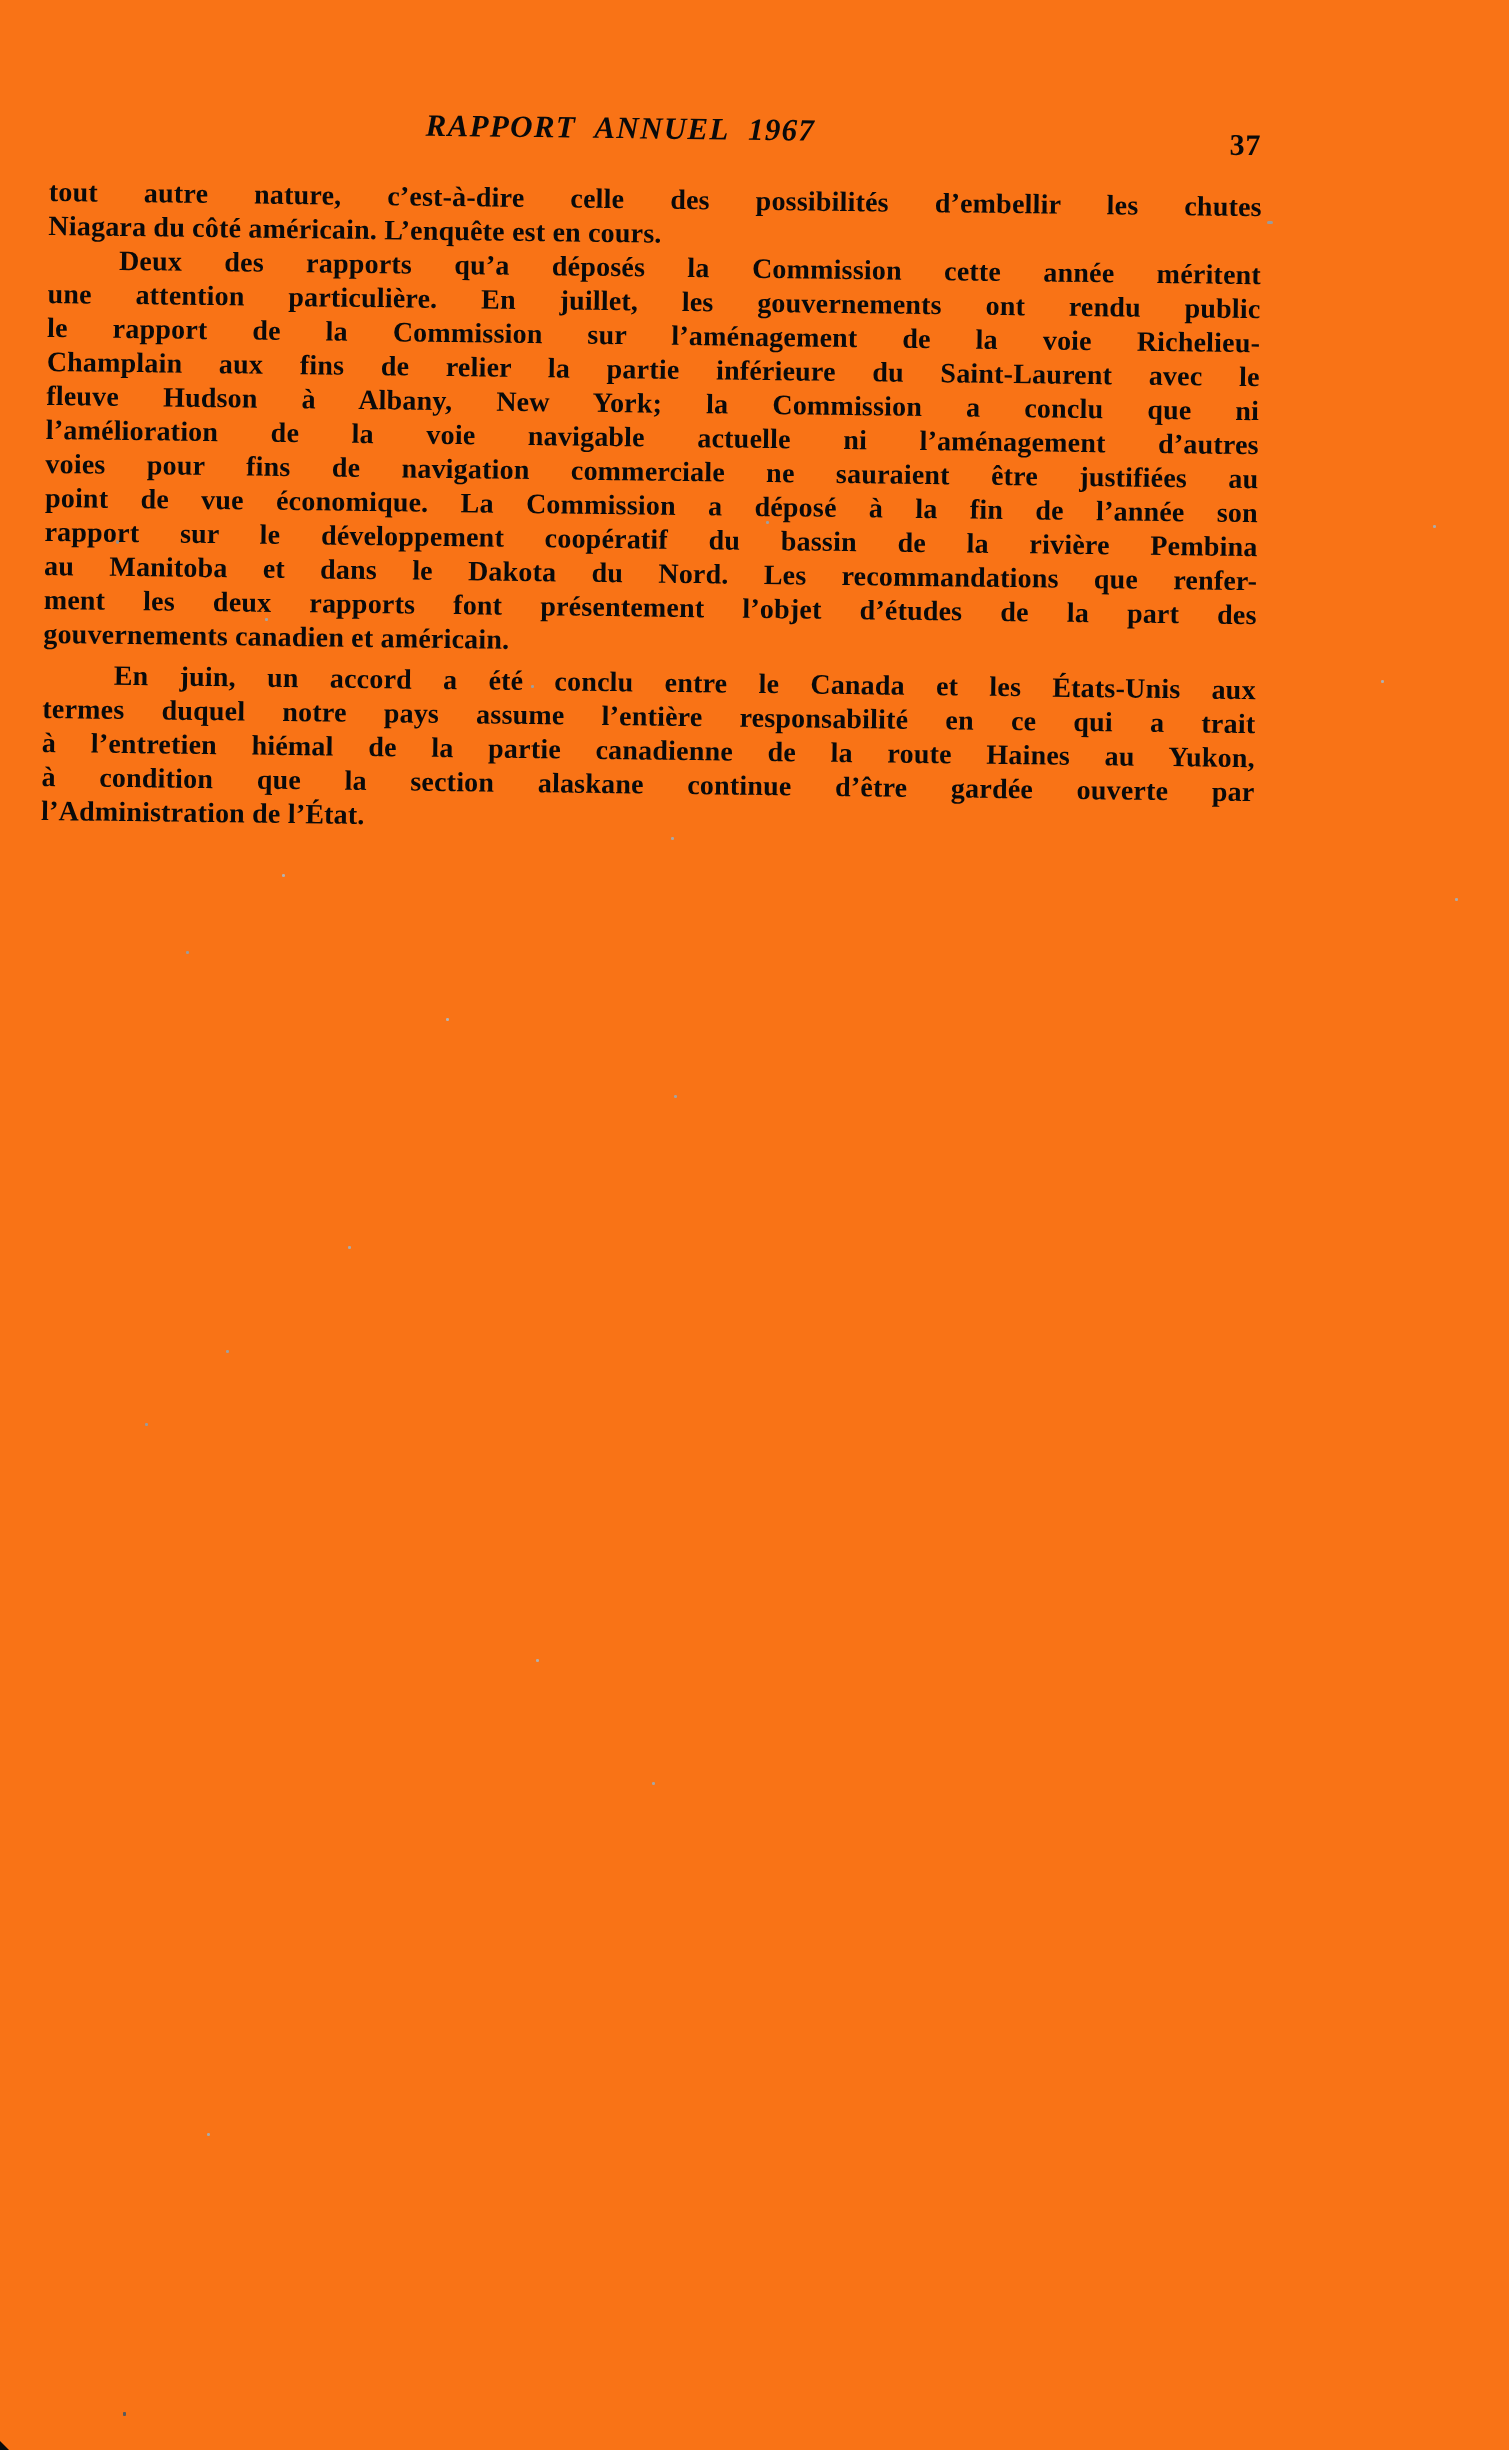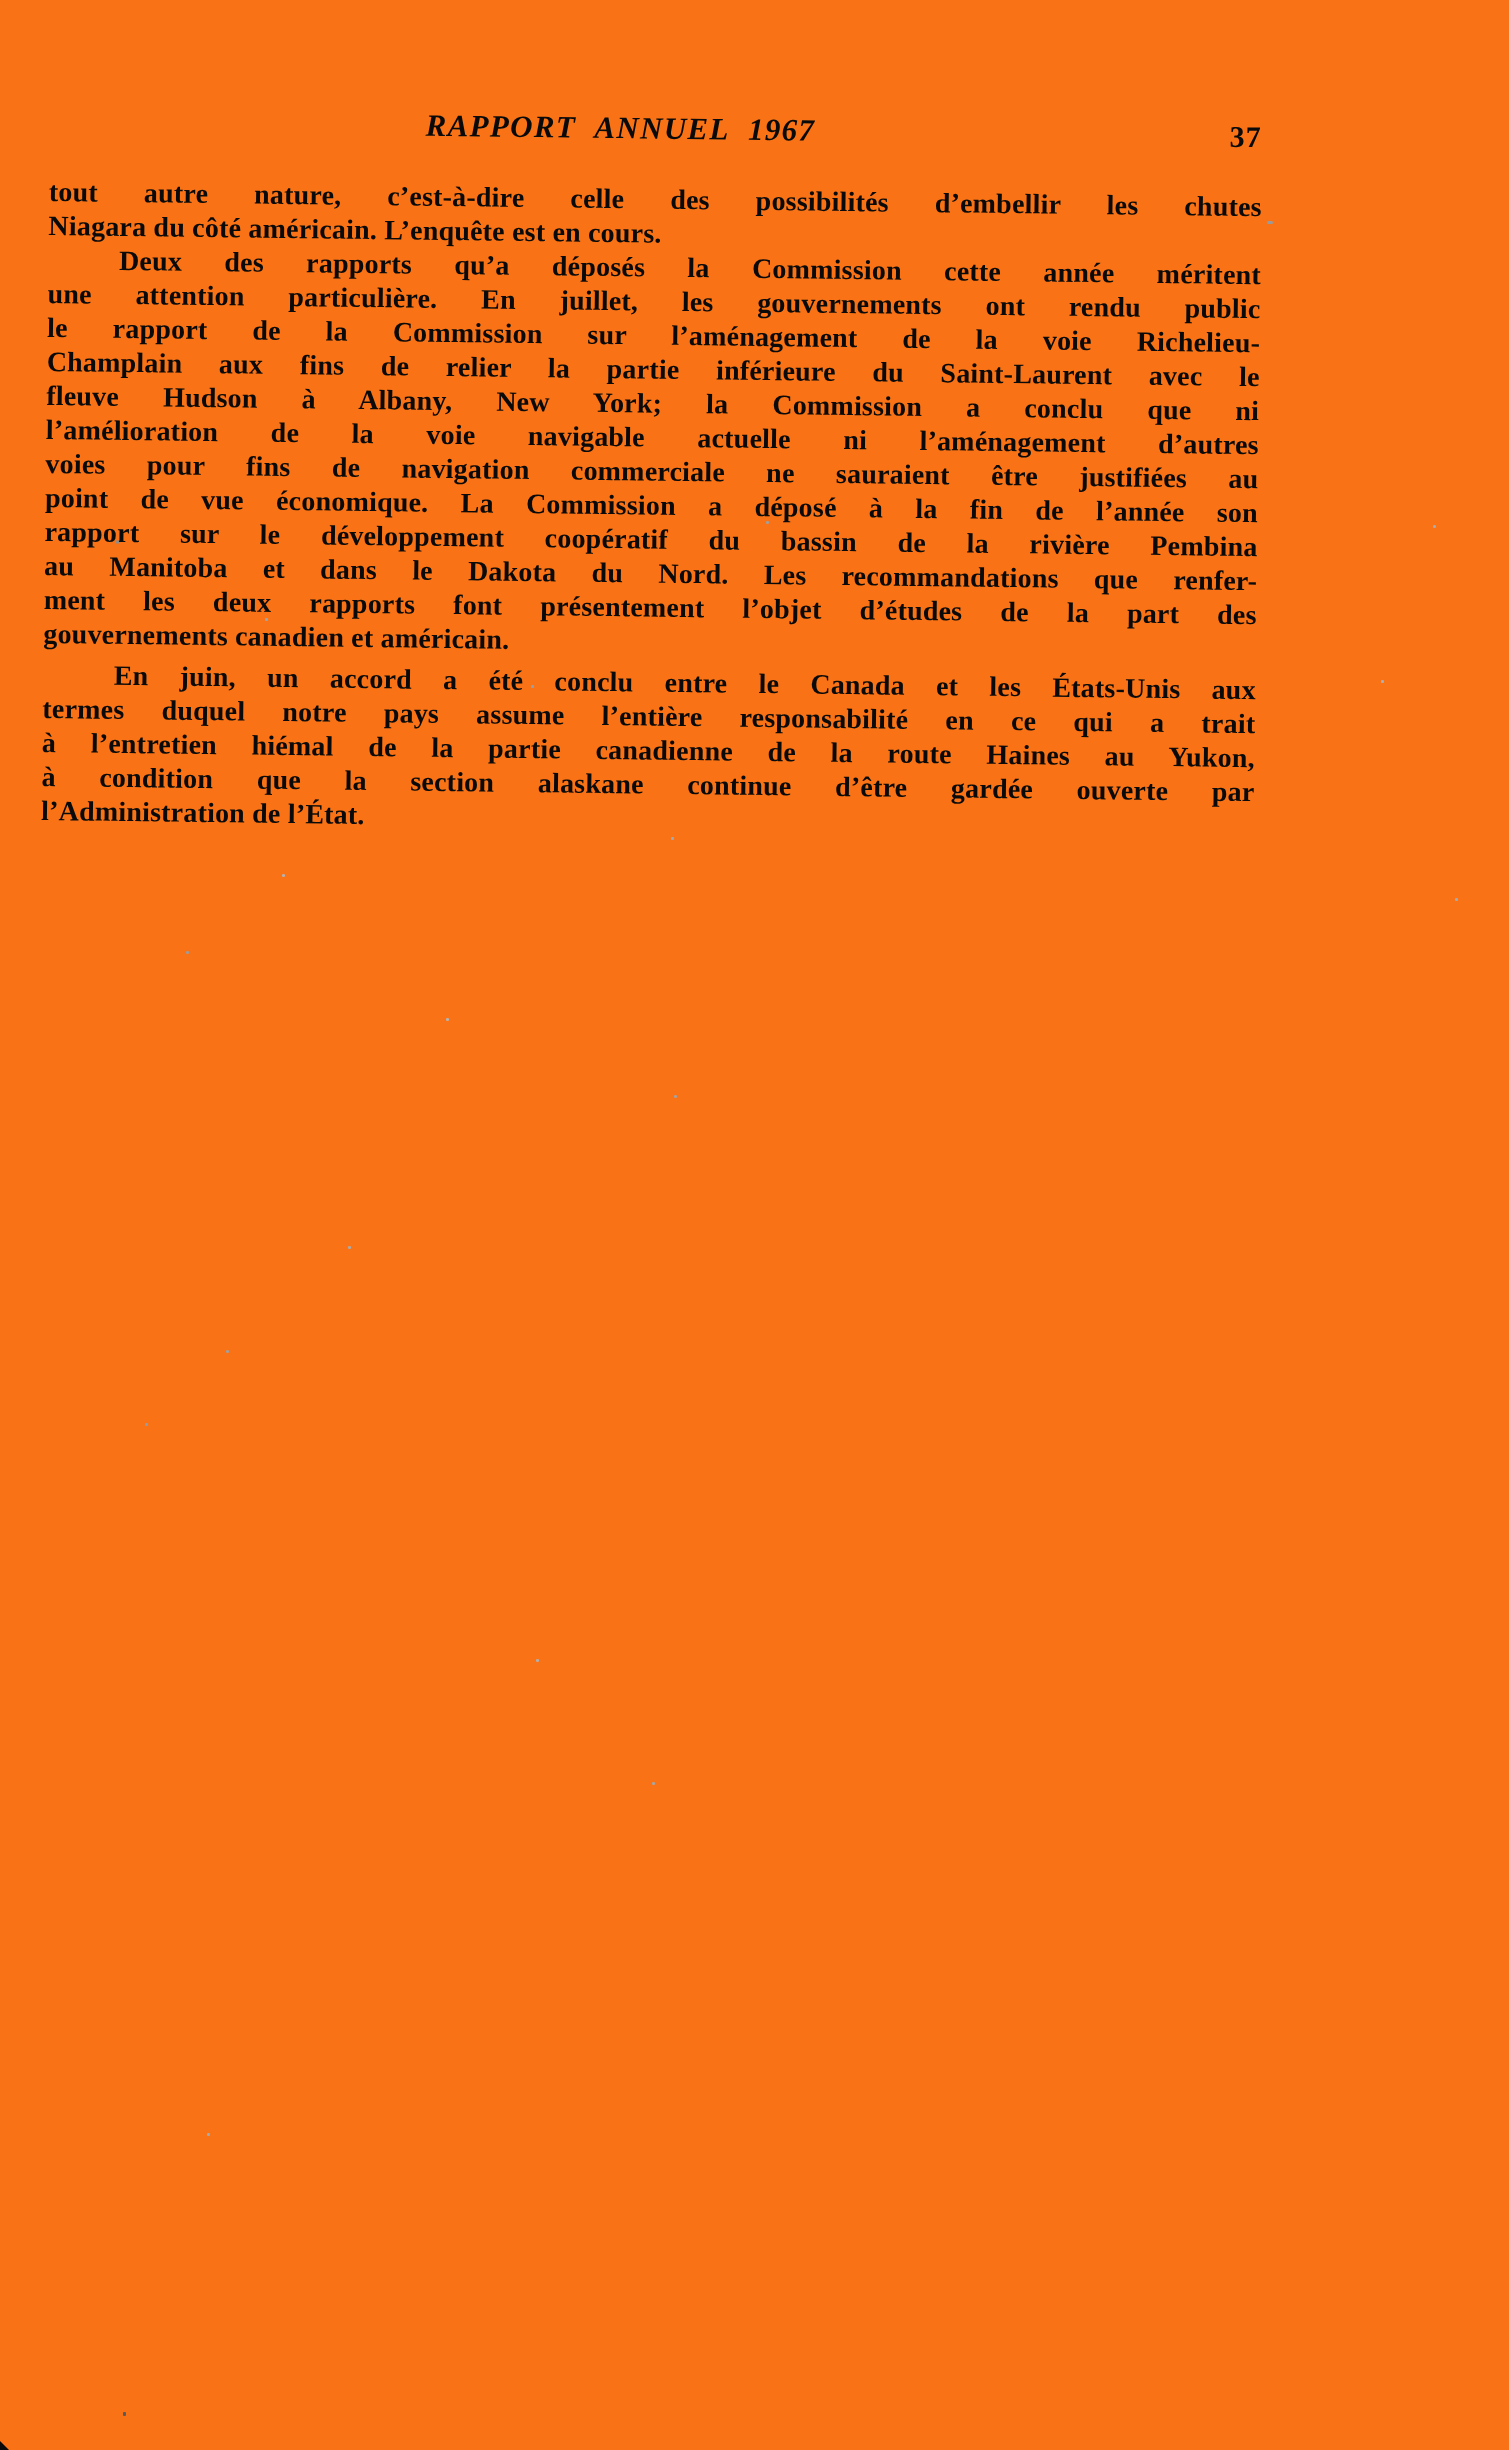--- a/index.html
+++ b/index.html
@@ -31,21 +31,21 @@
     font-style: italic;
     font-weight: bold;
     font-size: 31px;
     letter-spacing: 1.3px;
     word-spacing: 10.5px;
     white-space: nowrap;
   }
   .page-number {
     position: absolute;
     left: 1180px;
-    top: 2px;
+    top: 10px;
     font-weight: bold;
     font-size: 30px;
     letter-spacing: 0.9px;
   }
   .body-text {
     margin-top: 31.5px;
     font-size: 28px;
     font-weight: bold;
     line-height: 34px;
     letter-spacing: 0.2px;

